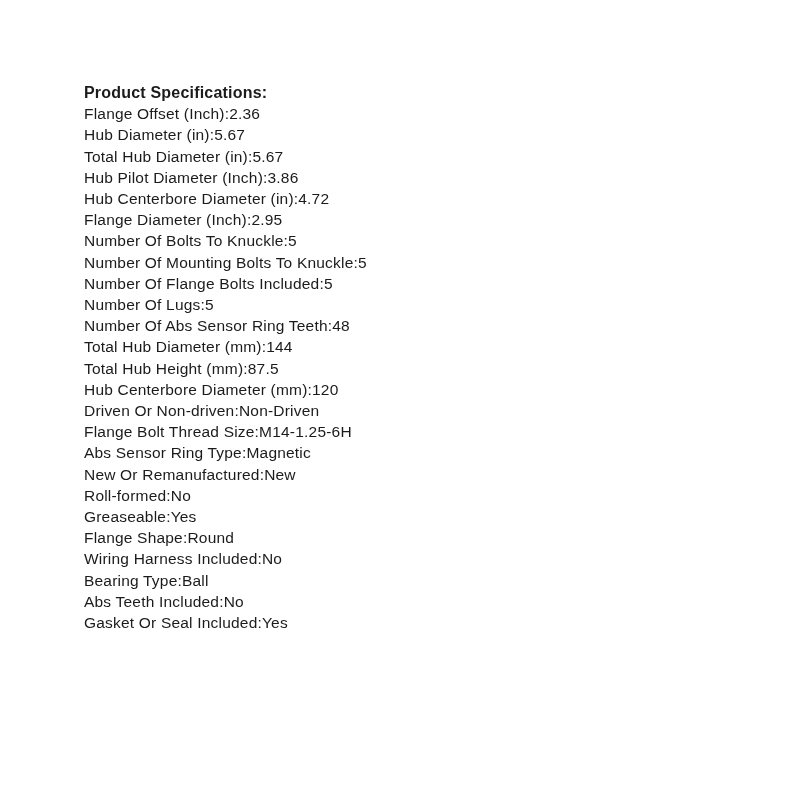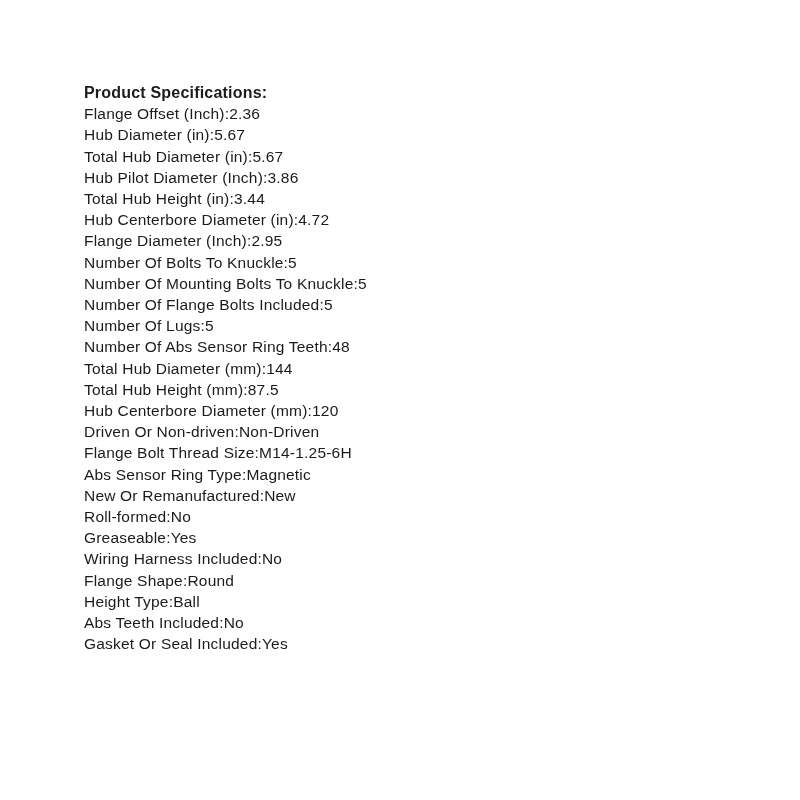--- a/index.html
+++ b/index.html
@@ -42,37 +42,36 @@
 <body>
 
 <div class="page">
   <div class="content">
     <div class="spec-title">Product Specifications:</div>
     <div id="spec-list">
         <div class="spec-line"><span>Flange Offset (Inch)</span><span>:2.36</span></div>
         <div class="spec-line"><span>Hub Diameter (in)</span><span>:5.67</span></div>
         <div class="spec-line"><span>Total Hub Diameter (in)</span><span>:5.67</span></div>
         <div class="spec-line"><span>Hub Pilot Diameter (Inch)</span><span>:3.86</span></div>
-        <div class="spec-line"><span>Total Hub Height (in)</span><span>:3.44</span></div>
         <div class="spec-line"><span>Hub Centerbore Diameter (in)</span><span>:4.72</span></div>
         <div class="spec-line"><span>Flange Diameter (Inch)</span><span>:2.95</span></div>
         <div class="spec-line"><span>Number Of Bolts To Knuckle</span><span>:5</span></div>
         <div class="spec-line"><span>Number Of Mounting Bolts To Knuckle</span><span>:5</span></div>
         <div class="spec-line"><span>Number Of Flange Bolts Included</span><span>:5</span></div>
         <div class="spec-line"><span>Number Of Lugs</span><span>:5</span></div>
         <div class="spec-line"><span>Number Of Abs Sensor Ring Teeth</span><span>:48</span></div>
         <div class="spec-line"><span>Total Hub Diameter (mm)</span><span>:144</span></div>
         <div class="spec-line"><span>Total Hub Height (mm)</span><span>:87.5</span></div>
         <div class="spec-line"><span>Hub Centerbore Diameter (mm)</span><span>:120</span></div>
         <div class="spec-line"><span>Driven Or Non-driven</span><span>:Non-Driven</span></div>
         <div class="spec-line"><span>Flange Bolt Thread Size</span><span>:M14-1.25-6H</span></div>
         <div class="spec-line"><span>Abs Sensor Ring Type</span><span>:Magnetic</span></div>
         <div class="spec-line"><span>New Or Remanufactured</span><span>:New</span></div>
         <div class="spec-line"><span>Roll-formed</span><span>:No</span></div>
         <div class="spec-line"><span>Greaseable</span><span>:Yes</span></div>
+        <div class="spec-line"><span>Flange Shape</span><span>:Round</span></div>
         <div class="spec-line"><span>Wiring Harness Included</span><span>:No</span></div>
-        <div class="spec-line"><span>Flange Shape</span><span>:Round</span></div>
-        <div class="spec-line"><span>Height Type</span><span>:Ball</span></div>
+        <div class="spec-line"><span>Bearing Type</span><span>:Ball</span></div>
         <div class="spec-line"><span>Abs Teeth Included</span><span>:No</span></div>
         <div class="spec-line"><span>Gasket Or Seal Included</span><span>:Yes</span></div>
       </div>
   </div>
 </div>
 
 </body></html>

